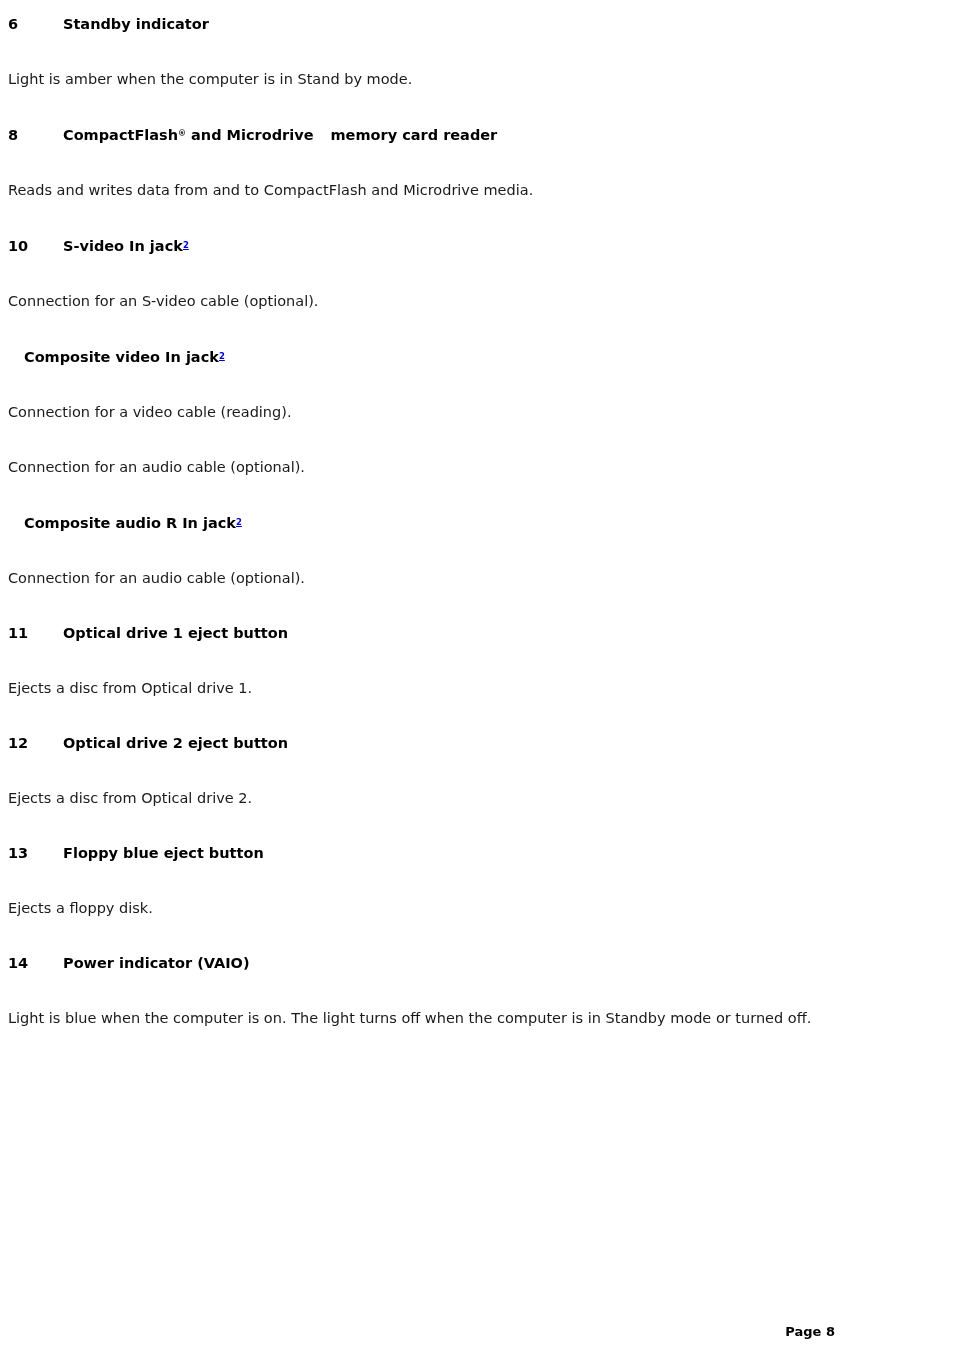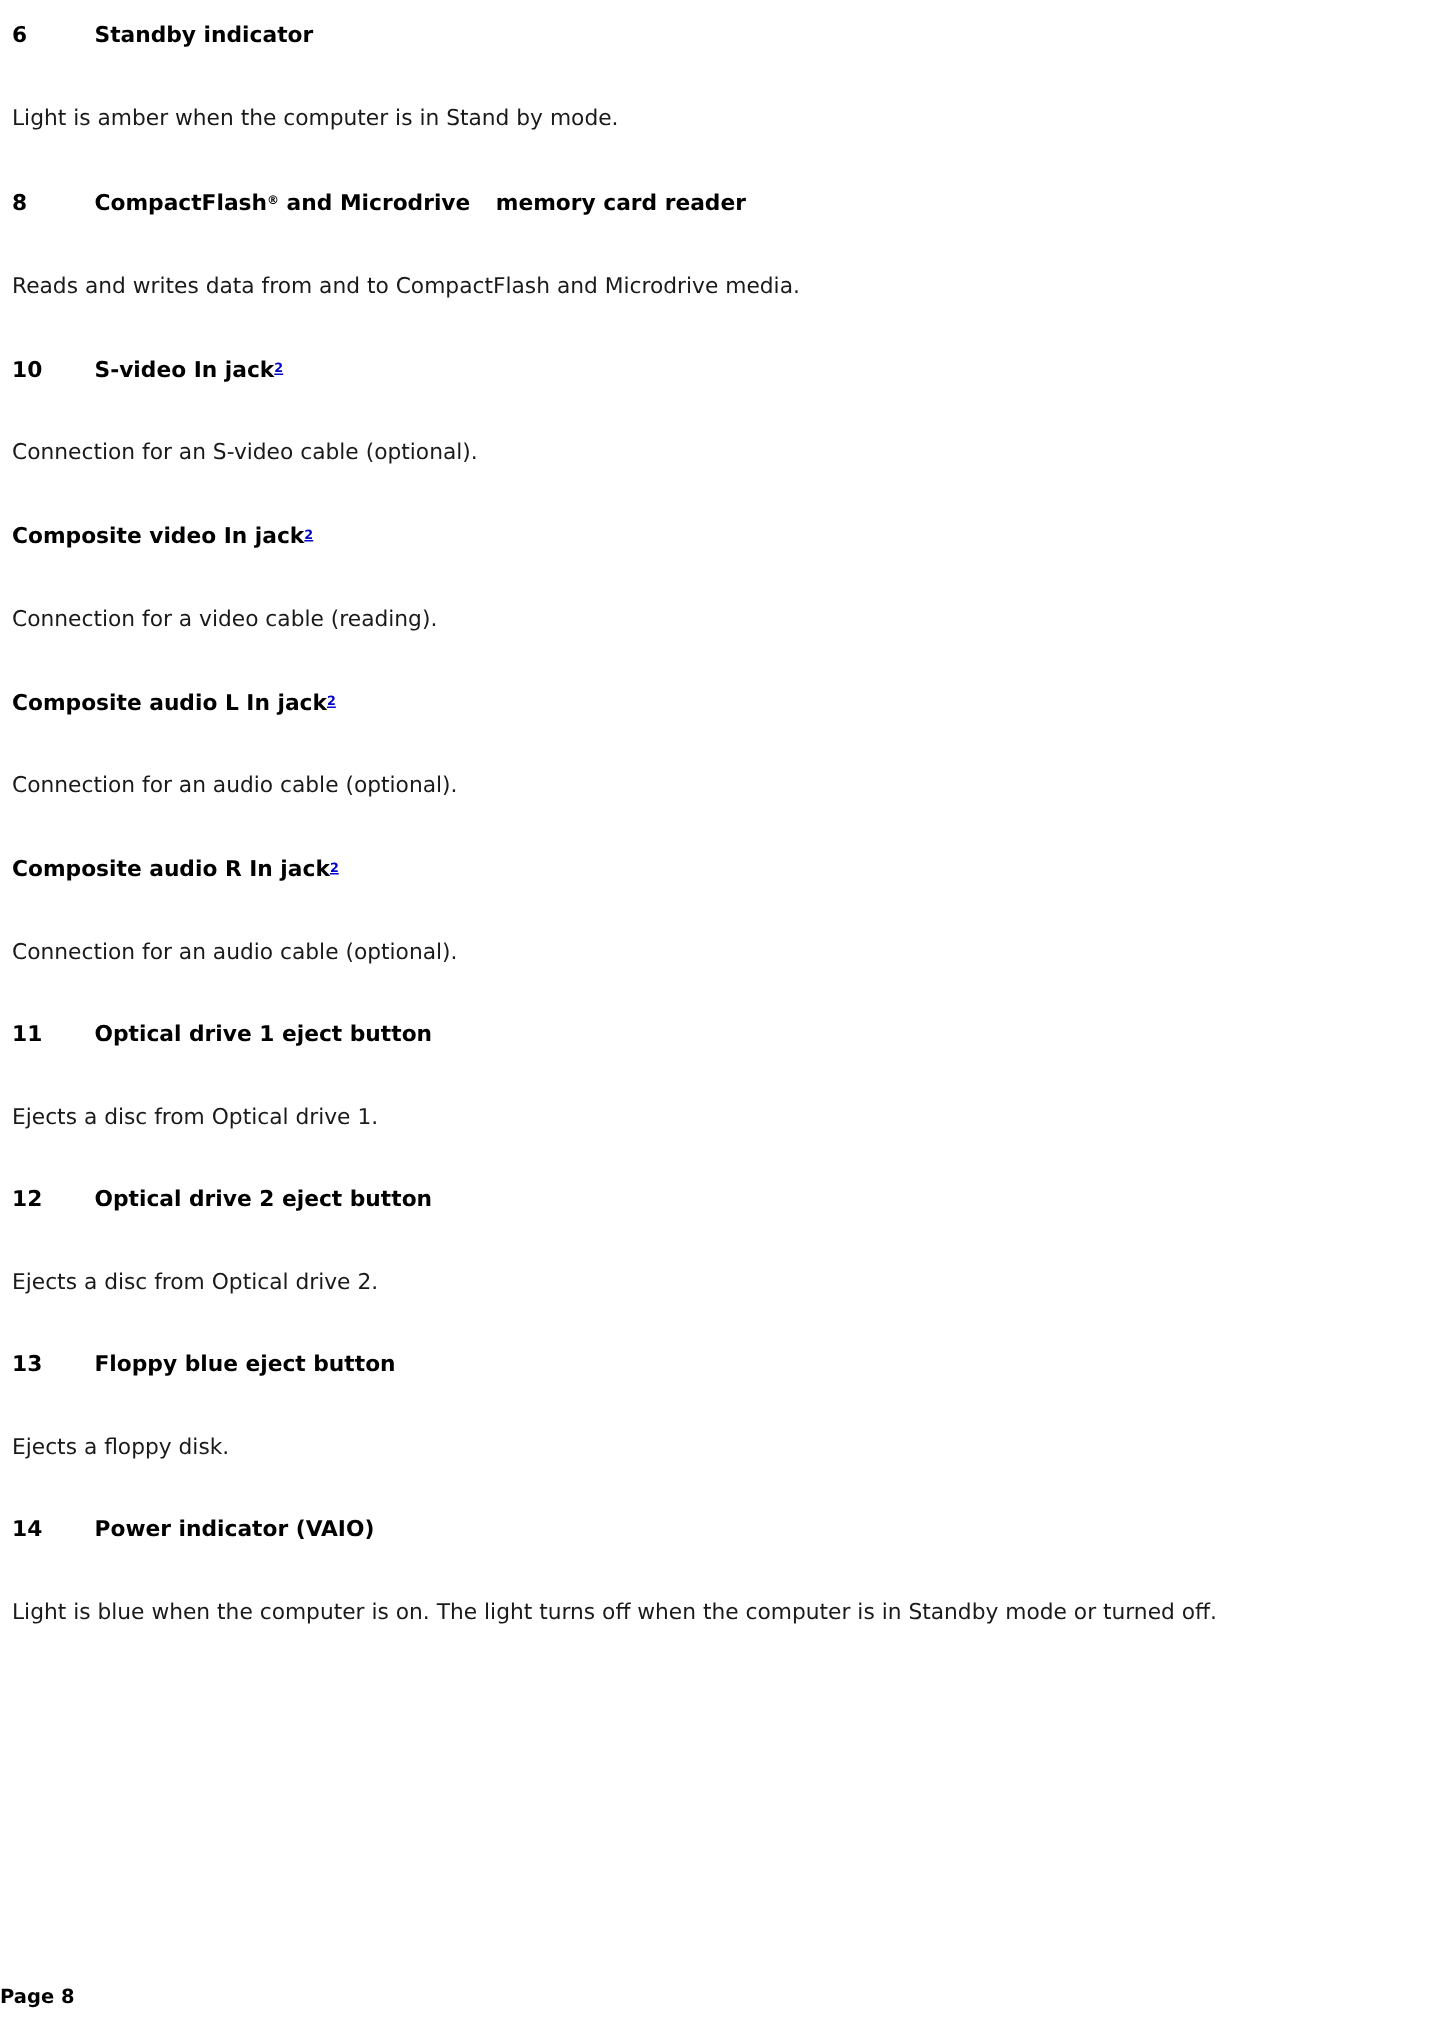--- a/index.html
+++ b/index.html
@@ -41,21 +41,21 @@
   .entry-heading .num {
     display: inline-block;
     width: 55px;
     vertical-align: baseline;
   }
   .entry-heading .label {
     display: inline;
   }
   
   .entry-heading.no-num .label {
-    margin-left: 0;
+    margin-left: 16px;
   }
 
   .entry-body {
     display: block;
     font-weight: normal;
     font-size: 14.5px;
     line-height: 20px;
     color: #1a1a1a;
     margin: 0 0 35px 0;
     white-space: nowrap;
@@ -84,21 +84,21 @@
     cursor: pointer;
     font-weight: bold;
   }
 
   
   .footer {
     position: absolute;
     left: 0;
     right: 22px;
     bottom: 10px;
-    text-align: left;
+    text-align: right;
   }
   .page-number {
     font-weight: bold;
     font-size: 13px;
     line-height: 18px;
     color: #000000;
   }
 </style>
 </head>
 <body>
@@ -122,21 +122,20 @@
       <div class="entry-heading"><span class="num">10</span><span class="label">S-video In jack</span><span class="footnote-ref">2</span></div>
       <div class="entry-body">Connection for an S-video cable (optional).</div>
     </div>
 
     <div class="entry">
       <div class="entry-heading no-num"><span class="label">Composite video In jack</span><span class="footnote-ref">2</span></div>
       <div class="entry-body">Connection for a video cable (reading).</div>
     </div>
 
     <div class="entry">
-      <div class="entry-heading no-num"><span class="label">Composite audio L In jack</span><span class="footnote-ref">2</span></div>
       <div class="entry-body">Connection for an audio cable (optional).</div>
     </div>
 
     <div class="entry">
       <div class="entry-heading no-num"><span class="label">Composite audio R In jack</span><span class="footnote-ref">2</span></div>
       <div class="entry-body">Connection for an audio cable (optional).</div>
     </div>
 
     <div class="entry">
       <div class="entry-heading"><span class="num">11</span><span class="label">Optical drive 1 eject button</span></div>

